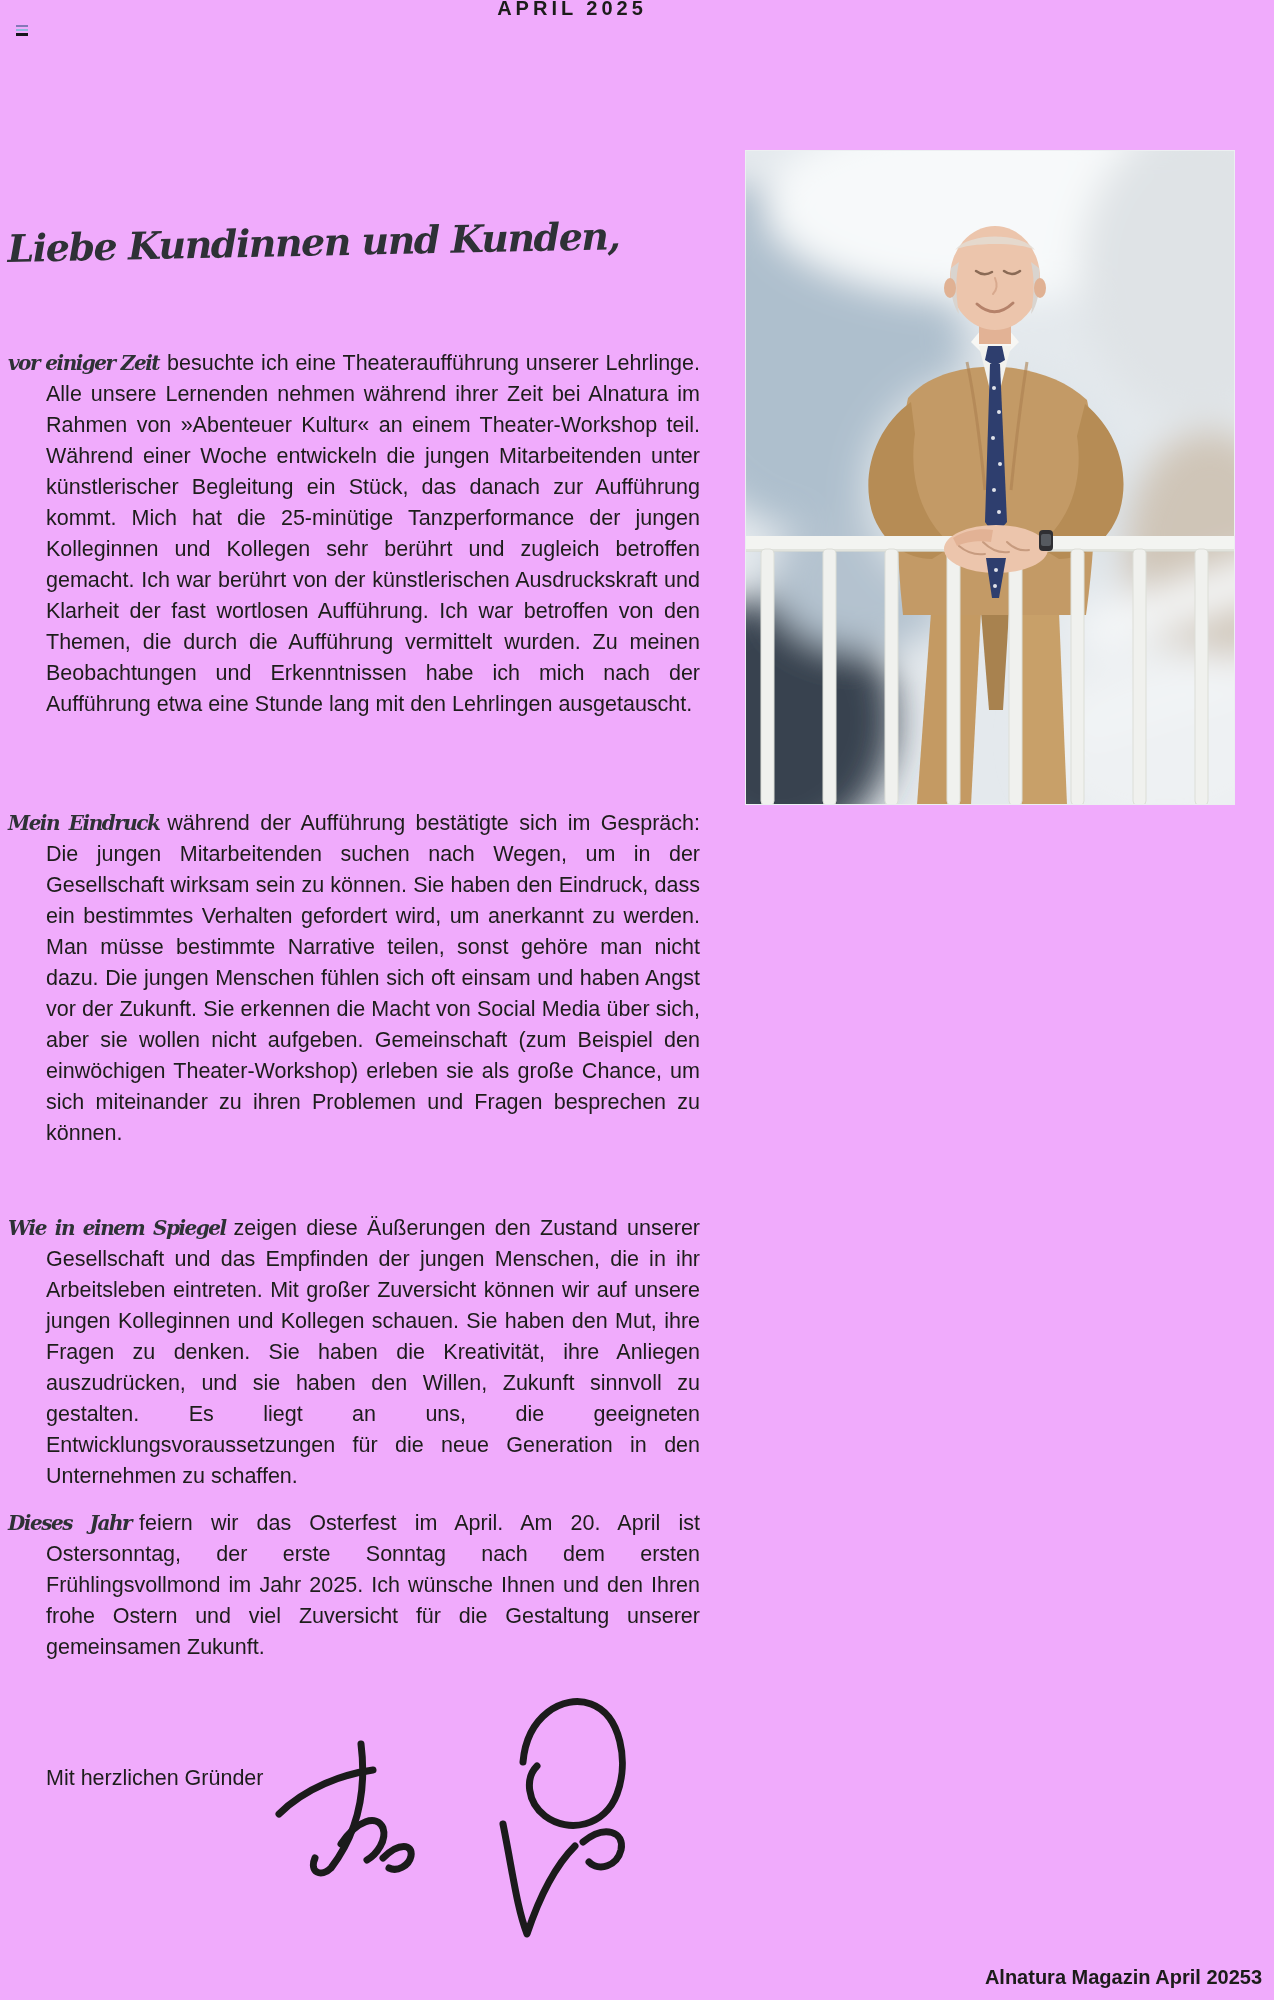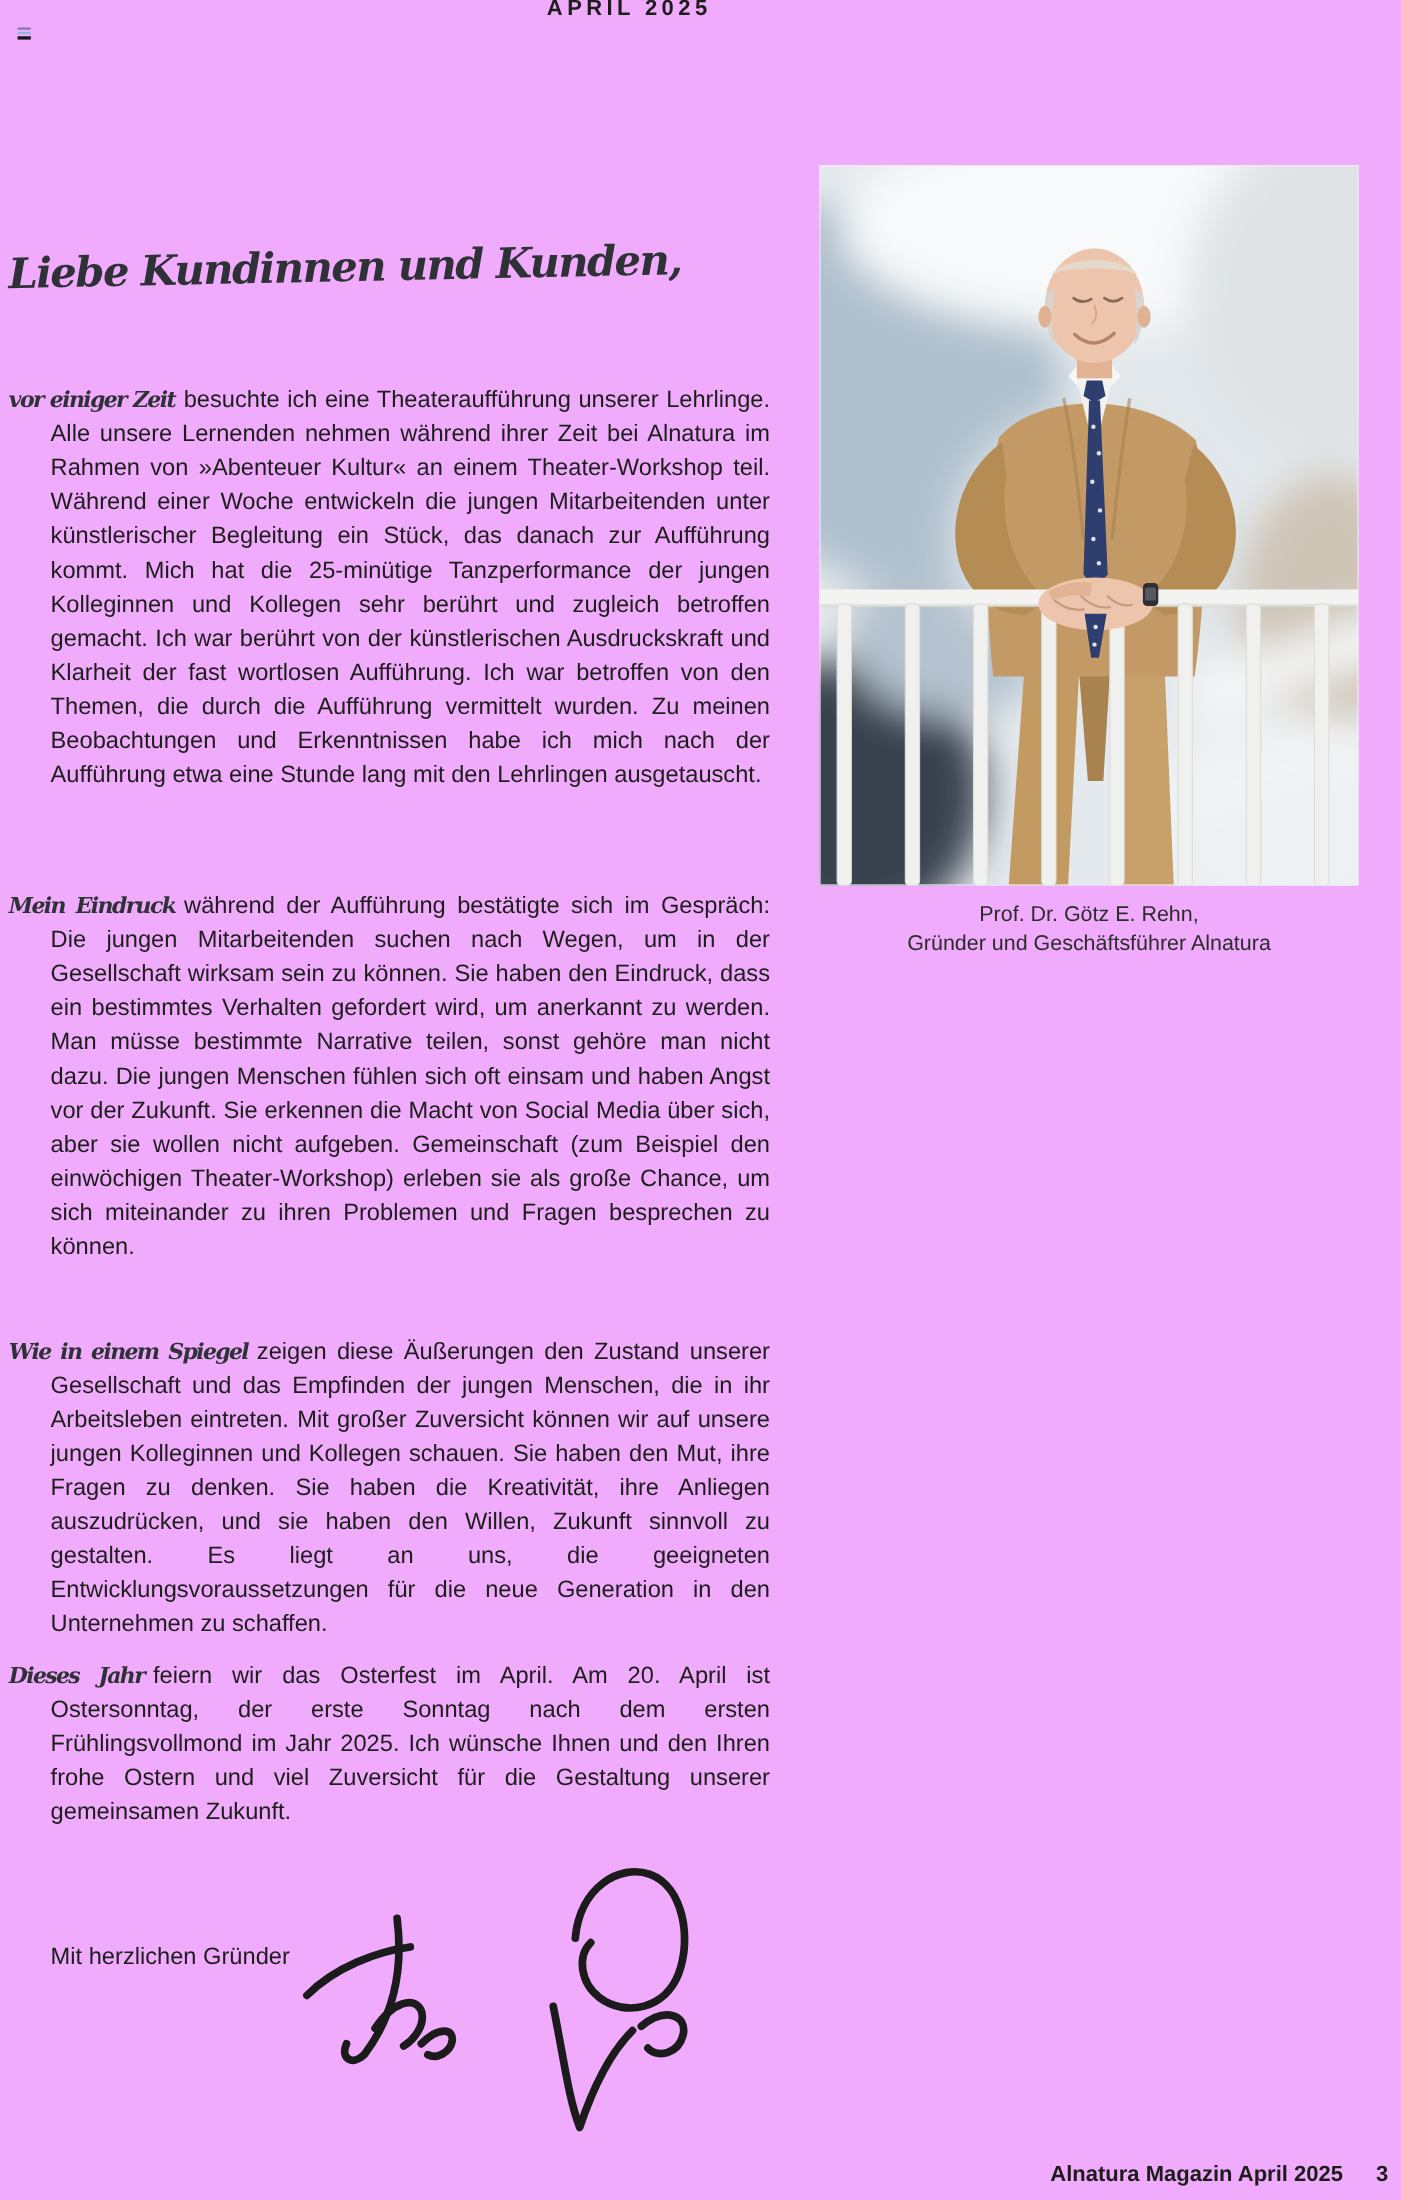--- a/index.html
+++ b/index.html
@@ -29,21 +29,21 @@
     padding-left:38px;text-indent:-38px;
     font-size:21.5px;line-height:31px;text-align:justify;color:#1d1d1b;
     hyphens:auto;-webkit-hyphens:auto;
   }
   .para .lead{font-size:20px;line-height:31px;margin-right:8px;white-space:nowrap;}
   .closing{position:absolute;left:46px;top:1766px;margin:0;font-size:21.5px;color:#1d1d1b;}
   .photo{position:absolute;left:745px;top:150px;width:490px;height:655px;}
   .photo svg{display:block;width:100%;height:100%;}
   .caption{position:absolute;left:745px;top:818px;width:490px;text-align:center;font-size:19.5px;line-height:27px;color:#2c2c2a;}
   .signature{position:absolute;left:265px;top:1682px;width:370px;height:285px;}
-  .footer{position:absolute;right:12px;top:1966px;display:flex;align-items:baseline;gap:30px;}
+  .footer{position:absolute;right:12px;top:1966px;display:flex;align-items:baseline;}
   .footer .mag{font-size:20px;font-weight:700;color:#1c1c1a;}
   .footer .num{font-size:20px;font-weight:700;color:#1c1c1a;}
 </style>
 </head>
 <body>
 
 <div class="page">
 
   <div class="kicker">APRIL 2025</div>
 
@@ -151,24 +151,20 @@
         <rect x="294" y="380" width="14" height="21" rx="4" fill="#2f2f33"></rect>
         <rect x="296" y="384" width="10" height="12" rx="2" fill="#565a60"></rect>
         <path d="M241,408 L261,408 L254,448 L247,448 Z" fill="#2e3e6e"></path>
         <circle cx="251" cy="420" r="2" fill="#ffffff" opacity="0.85"></circle>
         <circle cx="250" cy="436" r="2" fill="#ffffff" opacity="0.85"></circle>
       </g>
       <rect x="0" y="0" width="490" height="655" fill="none" stroke="#eceff1" stroke-width="2"></rect>
     </svg>
   </div>
 
-  <div class="caption">
-    <span style="display:block">Prof. Dr. Götz E. Rehn,</span>
-    <span style="display:block">Gründer und Geschäftsführer Alnatura</span>
-  </div>
 
   <p class="closing">Mit herzlichen Gründer</p>
 
   <svg class="signature" viewBox="0 0 370 285" xmlns="http://www.w3.org/2000/svg">
     <g fill="none" stroke="#1b1b1b" stroke-width="7" stroke-linecap="round" stroke-linejoin="round">
       <path d="M14,132 C40,106 78,92 108,88"></path>
       <path d="M96,62 C102,110 92,152 66,186 C56,196 44,190 50,176"></path>
       <path d="M76,162 C92,138 112,132 118,146 C122,158 112,172 102,178"></path>
       <path d="M118,176 C134,160 148,162 146,174 C144,184 132,190 124,186"></path>
       <path d="M258,80 C262,34 298,12 326,22 C356,33 364,80 352,112 C340,144 304,152 280,134 C262,120 260,96 272,84"></path>

